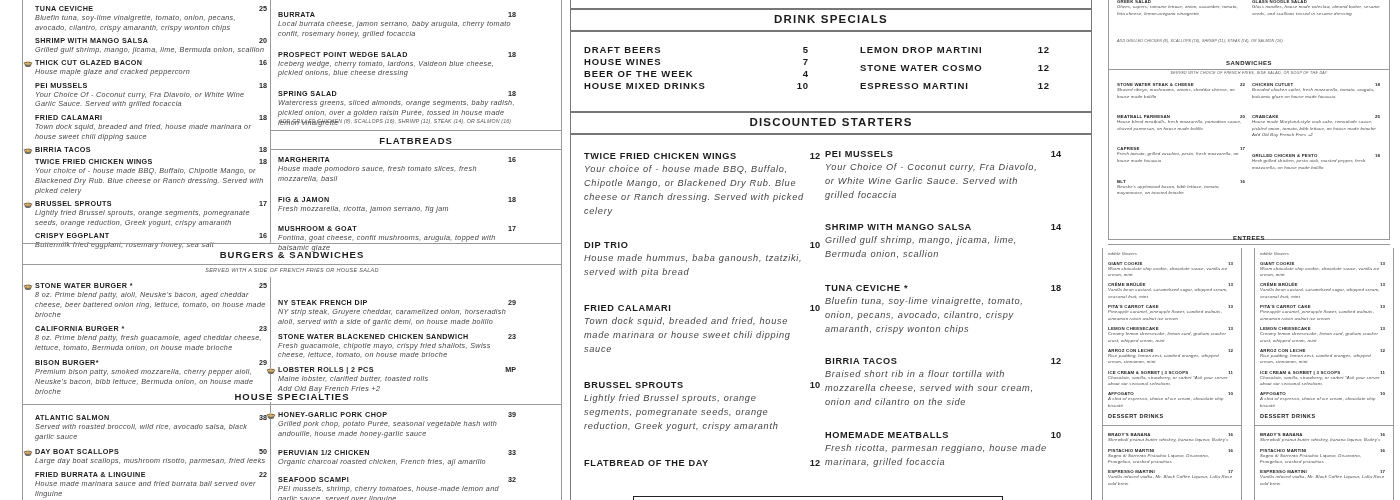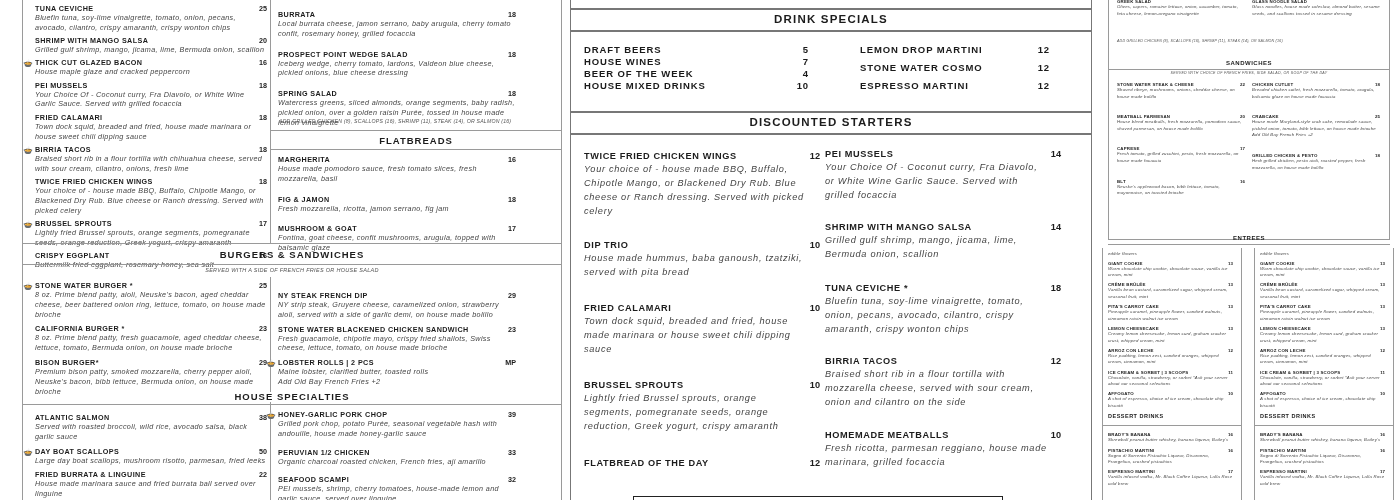--- a/index.html
+++ b/index.html
@@ -99,21 +99,20 @@
       </div>
       <div class="item">
         <div class="name">FRIED CALAMARI</div>
         <span class="price">18</span>
         <div class="desc">Town dock squid, breaded and fried, house made marinara or house sweet chili dipping sauce</div>
       </div>
       <div class="item">
         <span class="icon">🍲</span>
         <div class="name">BIRRIA TACOS</div>
         <span class="price">18</span>
-        <div class="desc">Braised short rib in a flour tortilla with chihuahua cheese, served with sour cream, cilantro, onions, fresh lime</div>
       </div>
       <div class="item">
         <div class="name">TWICE FRIED CHICKEN WINGS</div>
         <span class="price">18</span>
         <div class="desc">Your choice of - house made BBQ, Buffalo, Chipotle Mango, or Blackened Dry Rub. Blue cheese or Ranch dressing. Served with picked celery</div>
       </div>
       <div class="item">
         <span class="icon">🍲</span>
         <div class="name">BRUSSEL SPROUTS</div>
         <span class="price">17</span>
@@ -182,25 +181,25 @@
         <div class="name">CALIFORNIA BURGER *</div>
         <span class="price">23</span>
         <div class="desc">8 oz. Prime blend patty, fresh guacamole, aged cheddar cheese, lettuce, tomato, Bermuda onion, on house made brioche</div>
       </div>
       <div class="item" style="">
         <div class="name">BISON BURGER*</div>
         <span class="price">29</span>
         <div class="desc">Premium bison patty, smoked mozzarella, cherry pepper aioli, Neuske's bacon, bibb lettuce, Bermuda onion, on house made brioche</div>
       </div>
     </div>
-  <div class="col colR" id="pa-burgR" style="top:291px;">
+  <div class="col colR" id="pa-burgR" style="top:298px;">
       <div class="item" style="margin-bottom:5px">
         <div class="name">NY STEAK FRENCH DIP</div>
         <span class="price">29</span>
-        <div class="desc">NY strip steak, Gruyere cheese, caramelized onion, strawberry aioli, served with a side of garlic demi, on house made bolillo</div>
+        <div class="desc">NY strip steak, Gruyere cheddar, caramelized onion, horseradish aioli, served with a side of garlic demi, on house made bolillo</div>
       </div>
       <div class="item" style="margin-bottom:5px">
         <div class="name">STONE WATER BLACKENED CHICKEN SANDWICH</div>
         <span class="price">23</span>
         <div class="desc">Fresh guacamole, chipotle mayo, crispy fried shallots, Swiss cheese, lettuce, tomato, on house made brioche</div>
       </div>
       <div class="item" style="margin-bottom:5px">
         <span class="icon">🍲</span>
         <div class="name">LOBSTER ROLLS | 2 PCS</div>
         <span class="price">MP</span>

